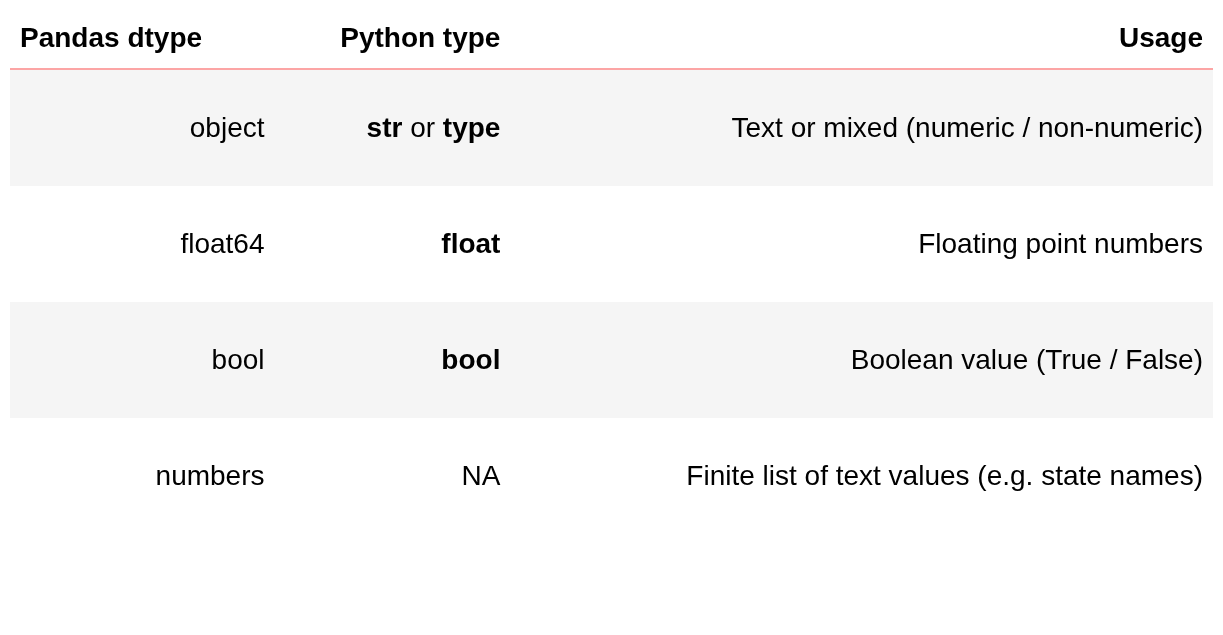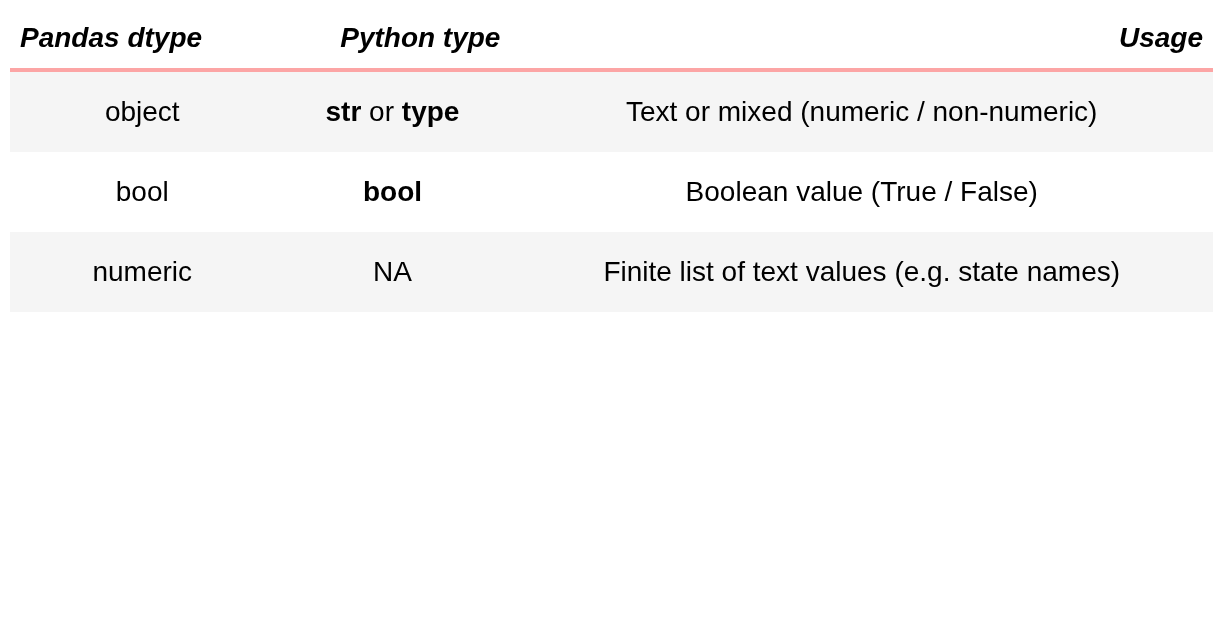--- a/index.html
+++ b/index.html
@@ -16,29 +16,28 @@
       padding: 8px 10px;
     }
     table {
       width: 100%;
       border-collapse: collapse;
     }
     thead th {
       font-weight: bold;
       text-align: right;
       padding: 14px 10px;
-      border-bottom: 4px solid #fca5a5;
-      font-style: italic;
+      border-bottom: 2px solid #fca5a5;
     }
     thead th:first-child {
       text-align: left;
     }
     tbody td {
-      text-align: center;
-      padding: 24px 10px;
+      text-align: right;
+      padding: 42px 10px;
       vertical-align: middle;
     }
     tbody tr:nth-child(odd) {
       background: #f5f5f5;
     }
     tbody tr:nth-child(even) {
       background: #ffffff;
     }
     .bold {
       font-weight: bold;
@@ -55,23 +54,28 @@
       <th>Usage</th>
     </tr>
   </thead>
   <tbody>
     <tr>
       <td>object</td>
       <td><span class="bold">str</span><span> or </span><span class="bold">type</span></td>
       <td>Text or mixed (numeric / non-numeric)</td>
     </tr>
     <tr>
+      <td>float64</td>
+      <td><span class="bold">float</span></td>
+      <td>Floating point numbers</td>
+    </tr>
+    <tr>
       <td>bool</td>
       <td><span class="bold">bool</span></td>
       <td>Boolean value (True / False)</td>
     </tr>
     <tr>
-      <td>numeric</td>
+      <td>numbers</td>
       <td><span>NA</span></td>
       <td>Finite list of text values (e.g. state names)</td>
     </tr>
   </tbody>
 </table>
 
 </body></html>

